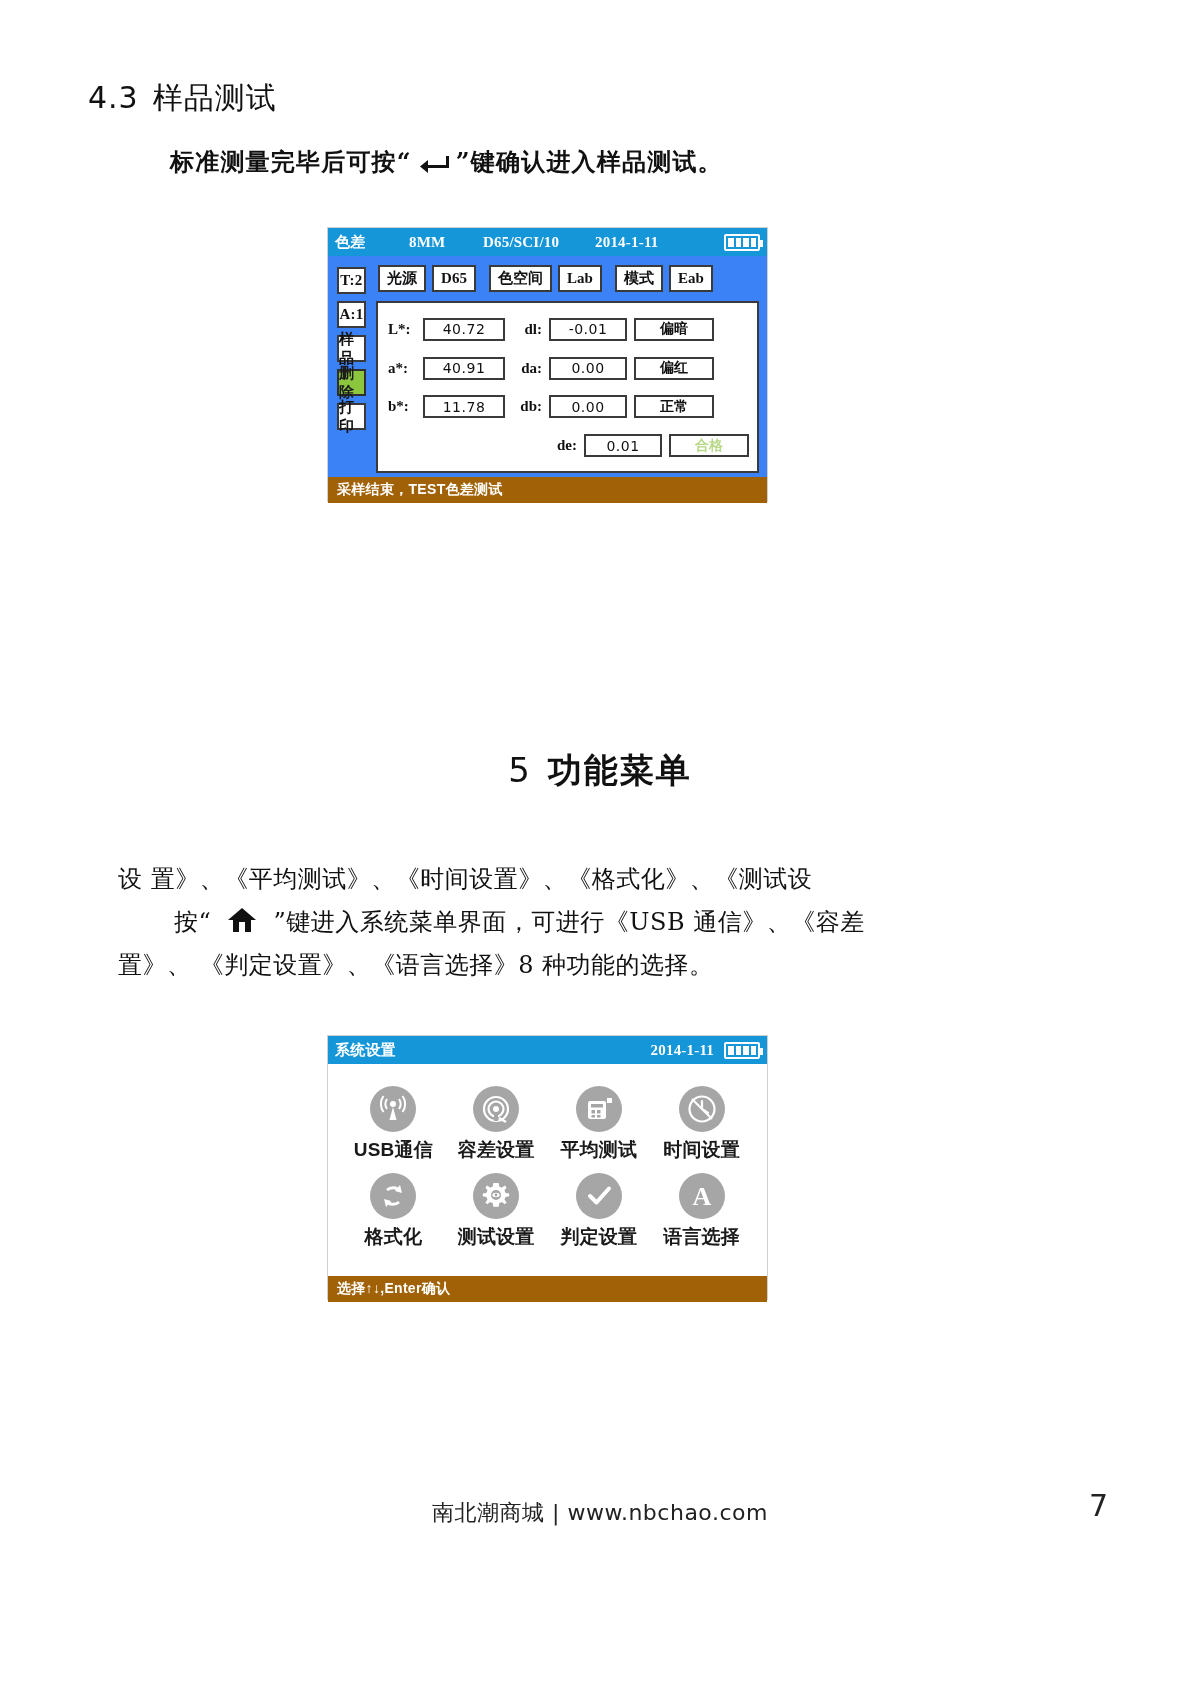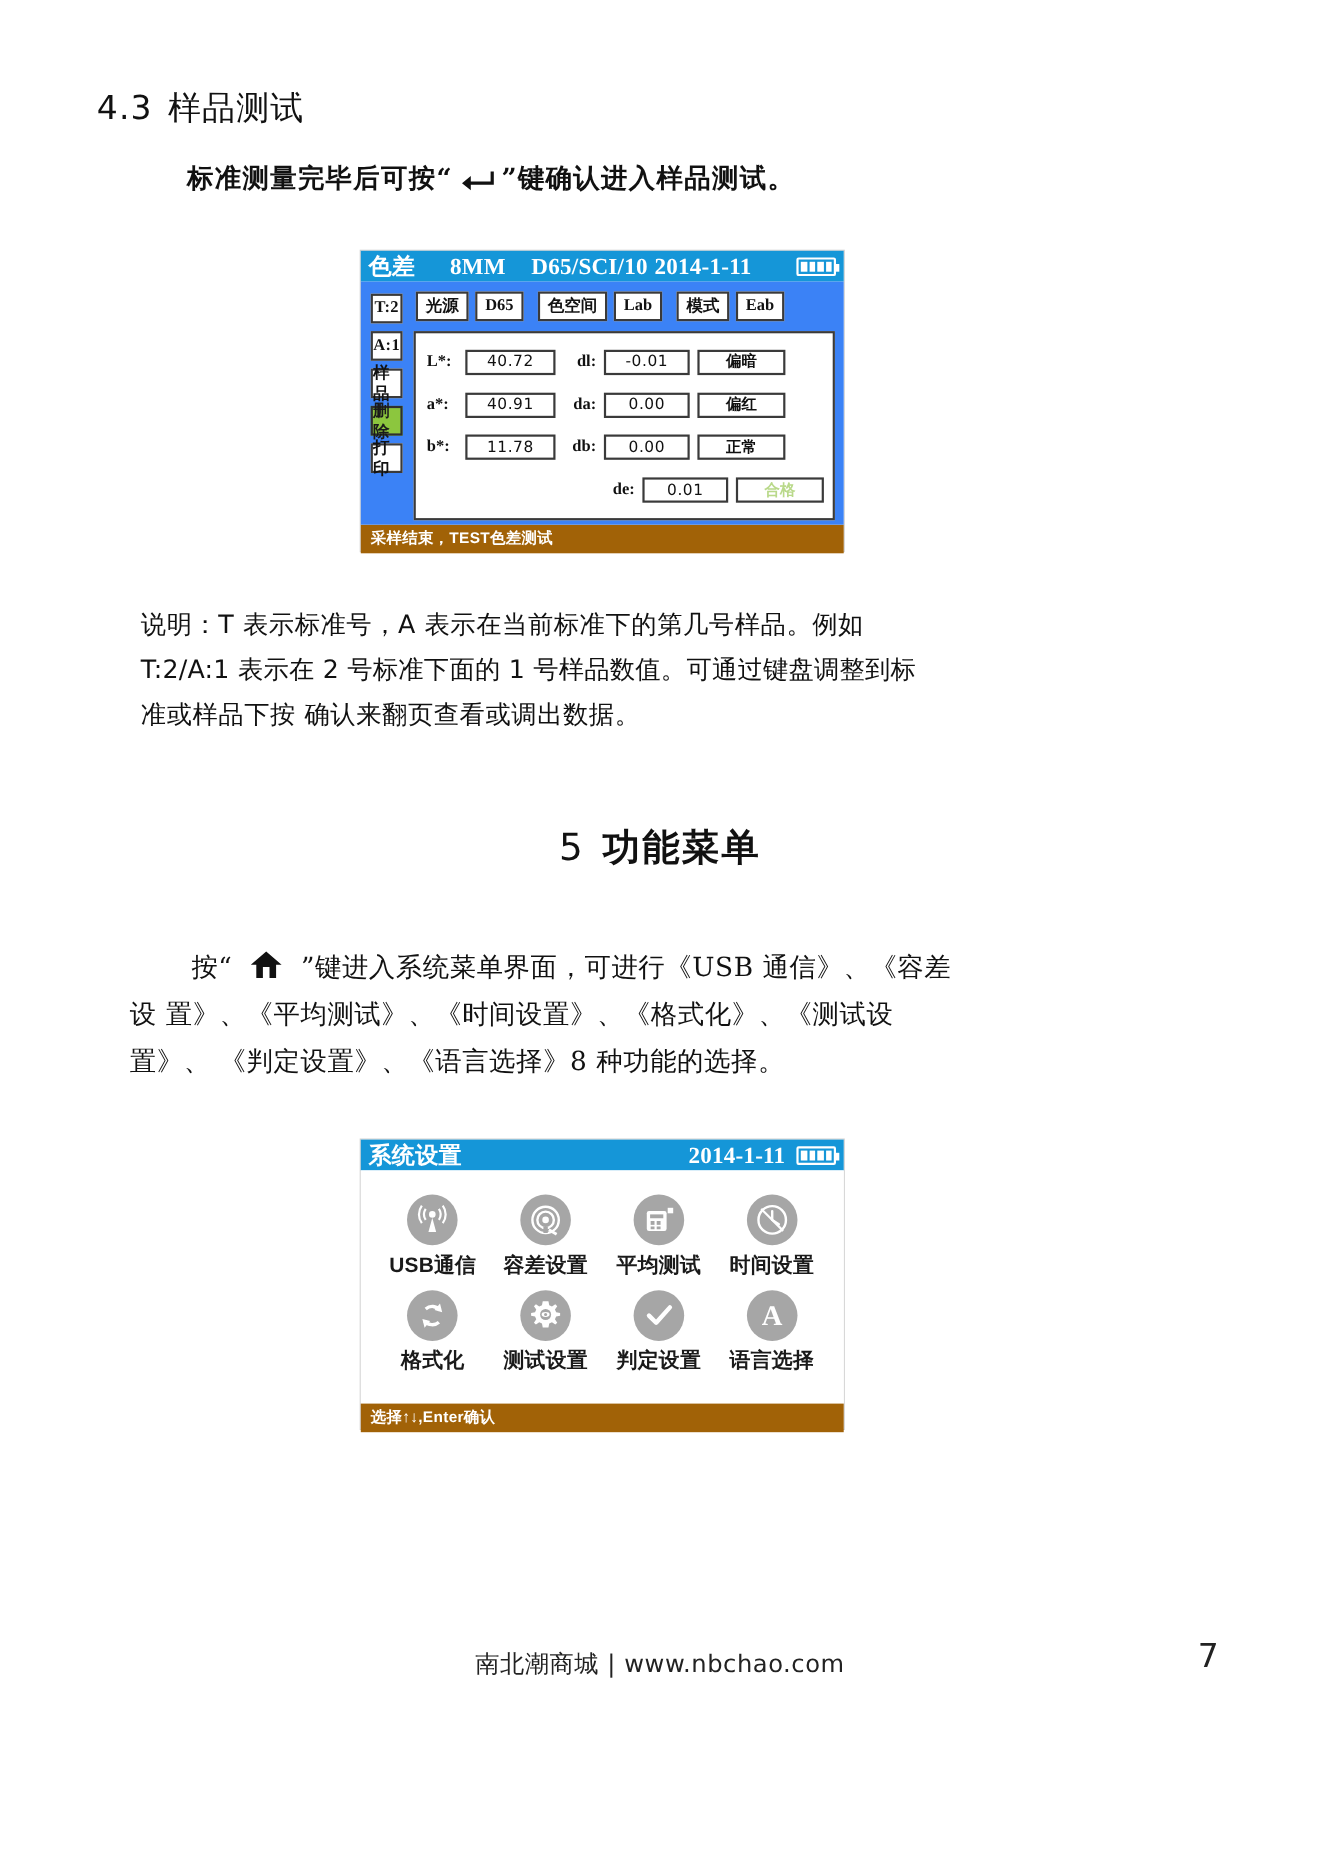--- a/index.html
+++ b/index.html
@@ -120,21 +120,21 @@
     height: 275px;
   }
   .dev-header {
     height: 27px;
     background: #1596d8;
     color: #ffffff;
     display: flex;
     align-items: center;
     font-family: "Liberation Serif", serif;
     font-weight: 700;
-    font-size: 21px;
+    font-size: 15px;
     padding: 14px 7px;
     letter-spacing: 0.2px;
   }
   .dev-header .hd-title { width: 74px; }
   .dev-header .hd-mm { width: 74px; }
   .dev-header .hd-illum { width: 112px; }
   .dev-header .hd-date { width: 112px; }
   .battery {
     margin-left: auto;
     width: 36px;
@@ -452,41 +452,36 @@
             <span class="dtag pass">合格</span>
           </div>
 
         </div>
       </div>
     </div>
 
     <div class="dev-status">采样结束，TEST色差测试</div>
   </div>
 
-  <div class="para" id="explain-para">
-    <span class="ln">说明：T 表示标准号，A 表示在当前标准下的第几号样品。例如</span>
-    <span class="ln ln2">T:2/A:1    表示在 2 号标准下面的 1 号样品数值。可通过键盘调整到标</span>
-    <span class="ln">准或样品下按 确认来翻页查看或调出数据。</span>
-  </div>
 
   <div class="h1-center">
     <span class="num">5</span><span>功能菜单</span>
   </div>
 
   <div class="para" id="menu-para">
+    <span class="ln">设 置》、《平均测试》、《时间设置》、《格式化》、《测试设</span>
     <span class="ln">
       <span style="margin-left:56px;">按“</span>
       <span class="home-glyph">
         <svg width="30" height="26" viewBox="0 0 30 26">
           <path d="M15 1 L1 13 L6 13 L6 25 L12 25 L12 15 L18 15 L18 25 L24 25 L24 13 L29 13 Z" fill="#111"></path>
         </svg>
       </span>
       <span>”键进入系统菜单界面，可进行《USB 通信》、《容差</span>
     </span>
-    <span class="ln">设 置》、《平均测试》、《时间设置》、《格式化》、《测试设</span>
     <span class="ln">置》、    《判定设置》、《语言选择》8 种功能的选择。</span>
   </div>
 
   <div class="device" id="device-sysmenu">
 
     <div class="dev-header">
       <span class="hd-title">系统设置</span>
       <span class="hd-date">2014-1-11</span>
       <span class="battery">
         <span class="cell"></span>

